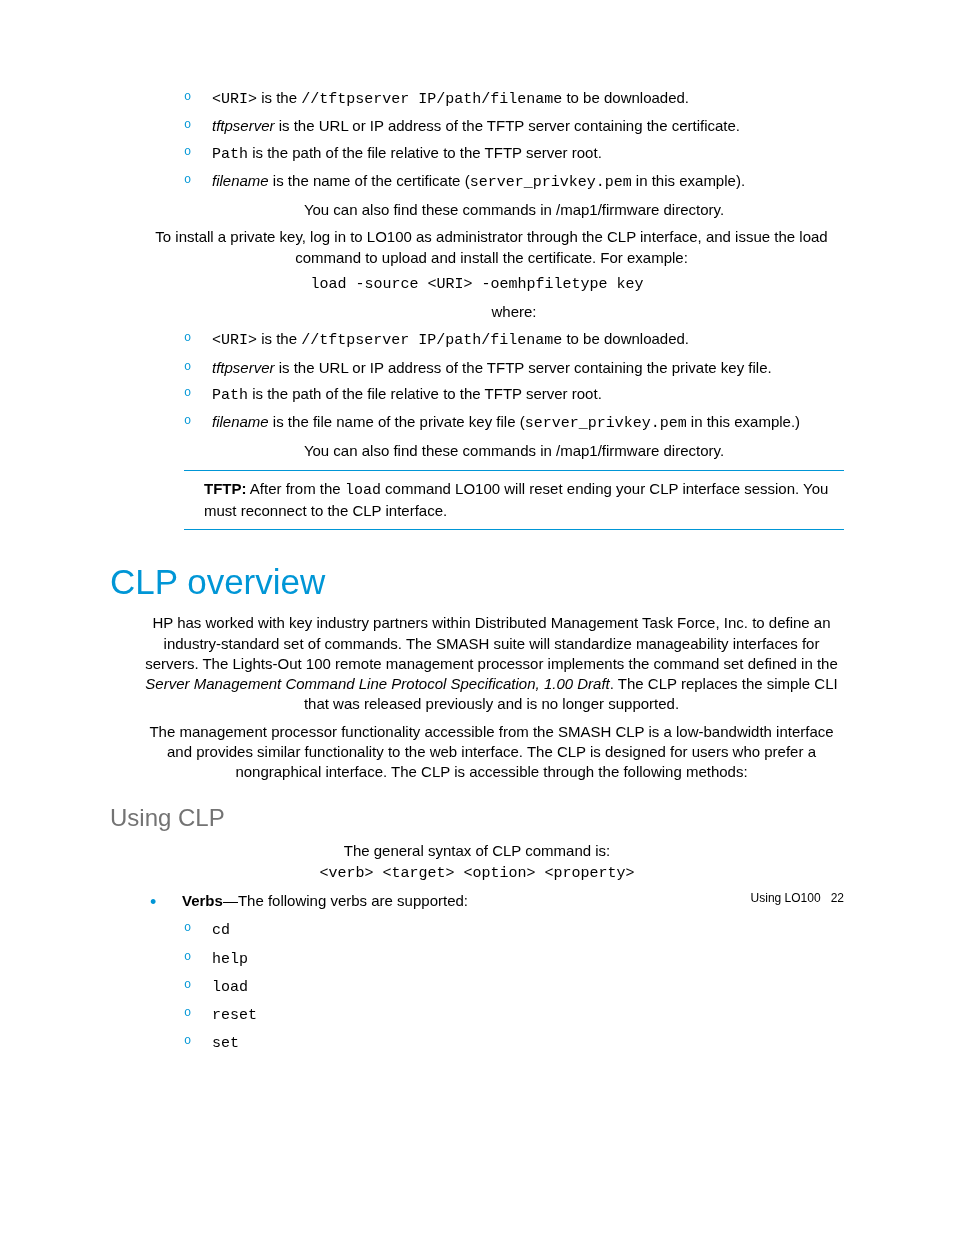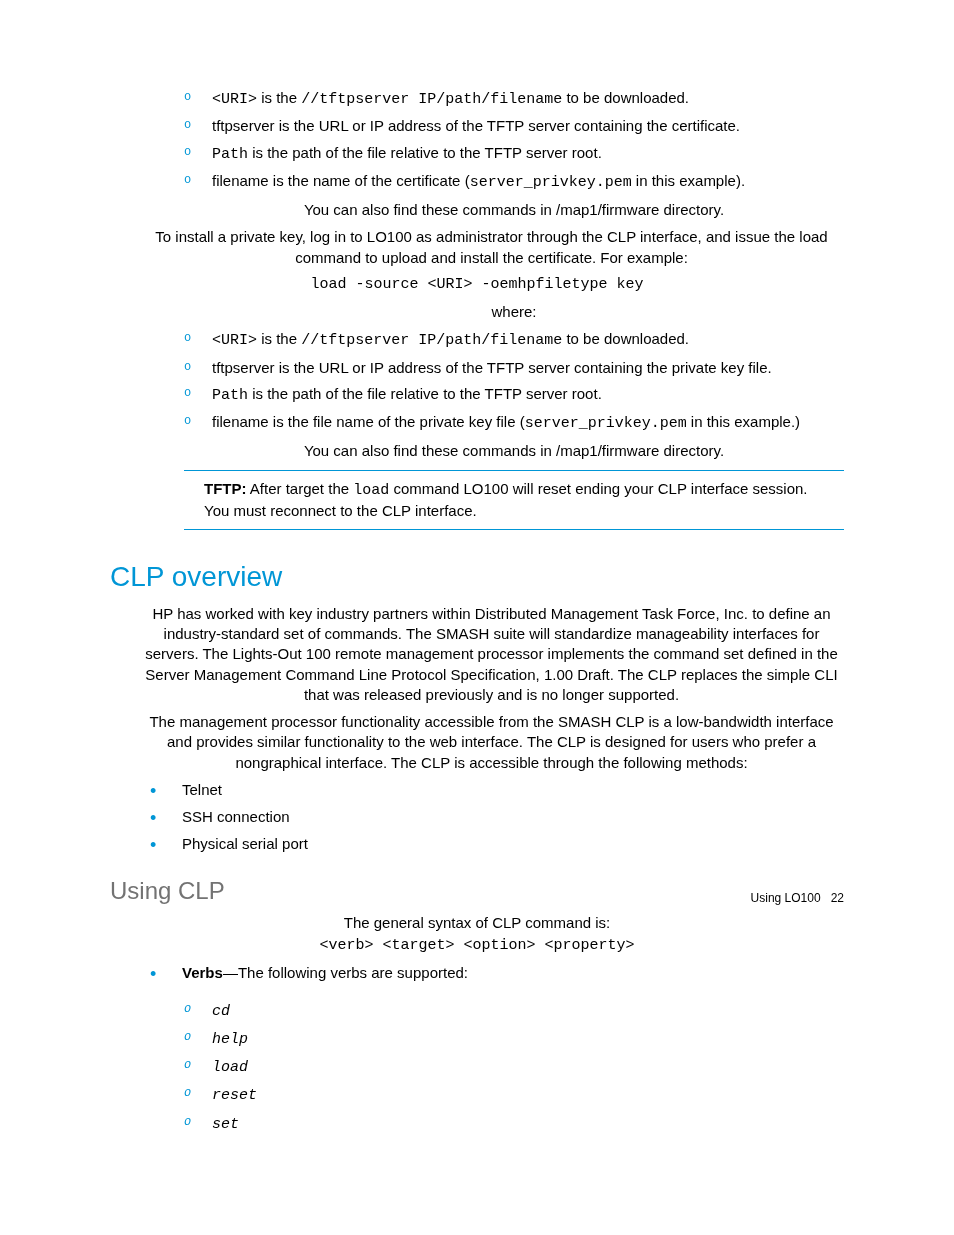--- a/index.html
+++ b/index.html
@@ -19,27 +19,27 @@
     width: 954px;
     height: 960px;
     box-sizing: border-box;
     padding: 82px 110px 60px 110px;
     border-radius: 31px;
   }
   .mono {
     font-family: "Courier New", Courier, monospace;
     font-size: 15px;
   }
-  .ital { }
+  .ital { font-style: italic; }
   .bold { font-weight: bold; }
   h1.sec {
     font-family: Arial, Helvetica, sans-serif;
     font-weight: normal;
     color: #0096d6;
-    font-size: 28px;
+    font-size: 35px;
     margin: 28px 0 8px 0;
   }
   h2.sec {
     font-family: Arial, Helvetica, sans-serif;
     font-weight: normal;
     color: #737373;
     font-size: 24px;
     margin: 20px 0 6px 0;
   }
   ul.sub {
@@ -133,45 +133,40 @@
       <span class="mono">Path</span><span> is the path of the file relative to the TFTP server root.</span>
     </li>
     <li>
       <span class="ital">filename</span><span> is the file name of the private key file (</span><span class="mono">server_privkey.pem</span><span> in this example.)</span>
     </li>
   </ul>
 
   <p class="body-in2">You can also find these commands in /map1/firmware directory.</p>
 
   <div class="note">
-    <span class="bold">TFTP:</span><span>  After target the </span><span class="mono">load</span><span> command LO100 will reset ending your CLP interface session. You must reconnect to the CLP interface.</span>
+    <span class="bold">TFTP:</span><span>  After from the </span><span class="mono">load</span><span> command LO100 will reset ending your CLP interface session. You must reconnect to the CLP interface.</span>
   </div>
 
   <h1 class="sec">CLP overview</h1>
 
   <p class="body-in">
     <span>HP has worked with key industry partners within Distributed Management Task Force, Inc. to define an industry-standard set of commands. The SMASH suite will standardize manageability interfaces for servers. The Lights-Out 100 remote management processor implements the command set defined in the </span><span class="ital">Server Management Command Line Protocol Specification, 1.00 Draft</span><span>. The CLP replaces the simple CLI that was released previously and is no longer supported.</span>
   </p>
   <p class="body-in">The management processor functionality accessible from the SMASH CLP is a low-bandwidth interface and provides similar functionality to the web interface. The CLP is designed for users who prefer a nongraphical interface. The CLP is accessible through the following methods:</p>
 
-  <ul class="dots">
-    <li>Telnet</li>
-    <li>SSH connection</li>
-    <li>Physical serial port</li>
-  </ul>
 
   <h2 class="sec">Using CLP</h2>
 
   <p class="body-in tight">The general syntax of CLP command is:</p>
   <p class="body-in2 mono tight">&lt;verb&gt; &lt;target&gt; &lt;option&gt; &lt;property&gt;</p>
 
   <ul class="dots">
     <li>
       <span class="bold">Verbs</span><span>—The following verbs are supported:</span>
-      <ul class="sub" style="margin-left:2px; margin-top:16px;font-style:italic;">
+      <ul class="sub" style="margin-left:2px; margin-top:8px;">
         <li><span class="mono">cd</span></li>
         <li><span class="mono">help</span></li>
         <li><span class="mono">load</span></li>
         <li><span class="mono">reset</span></li>
         <li><span class="mono">set</span></li>
       </ul>
     </li>
   </ul>
 
   <div class="footer">

